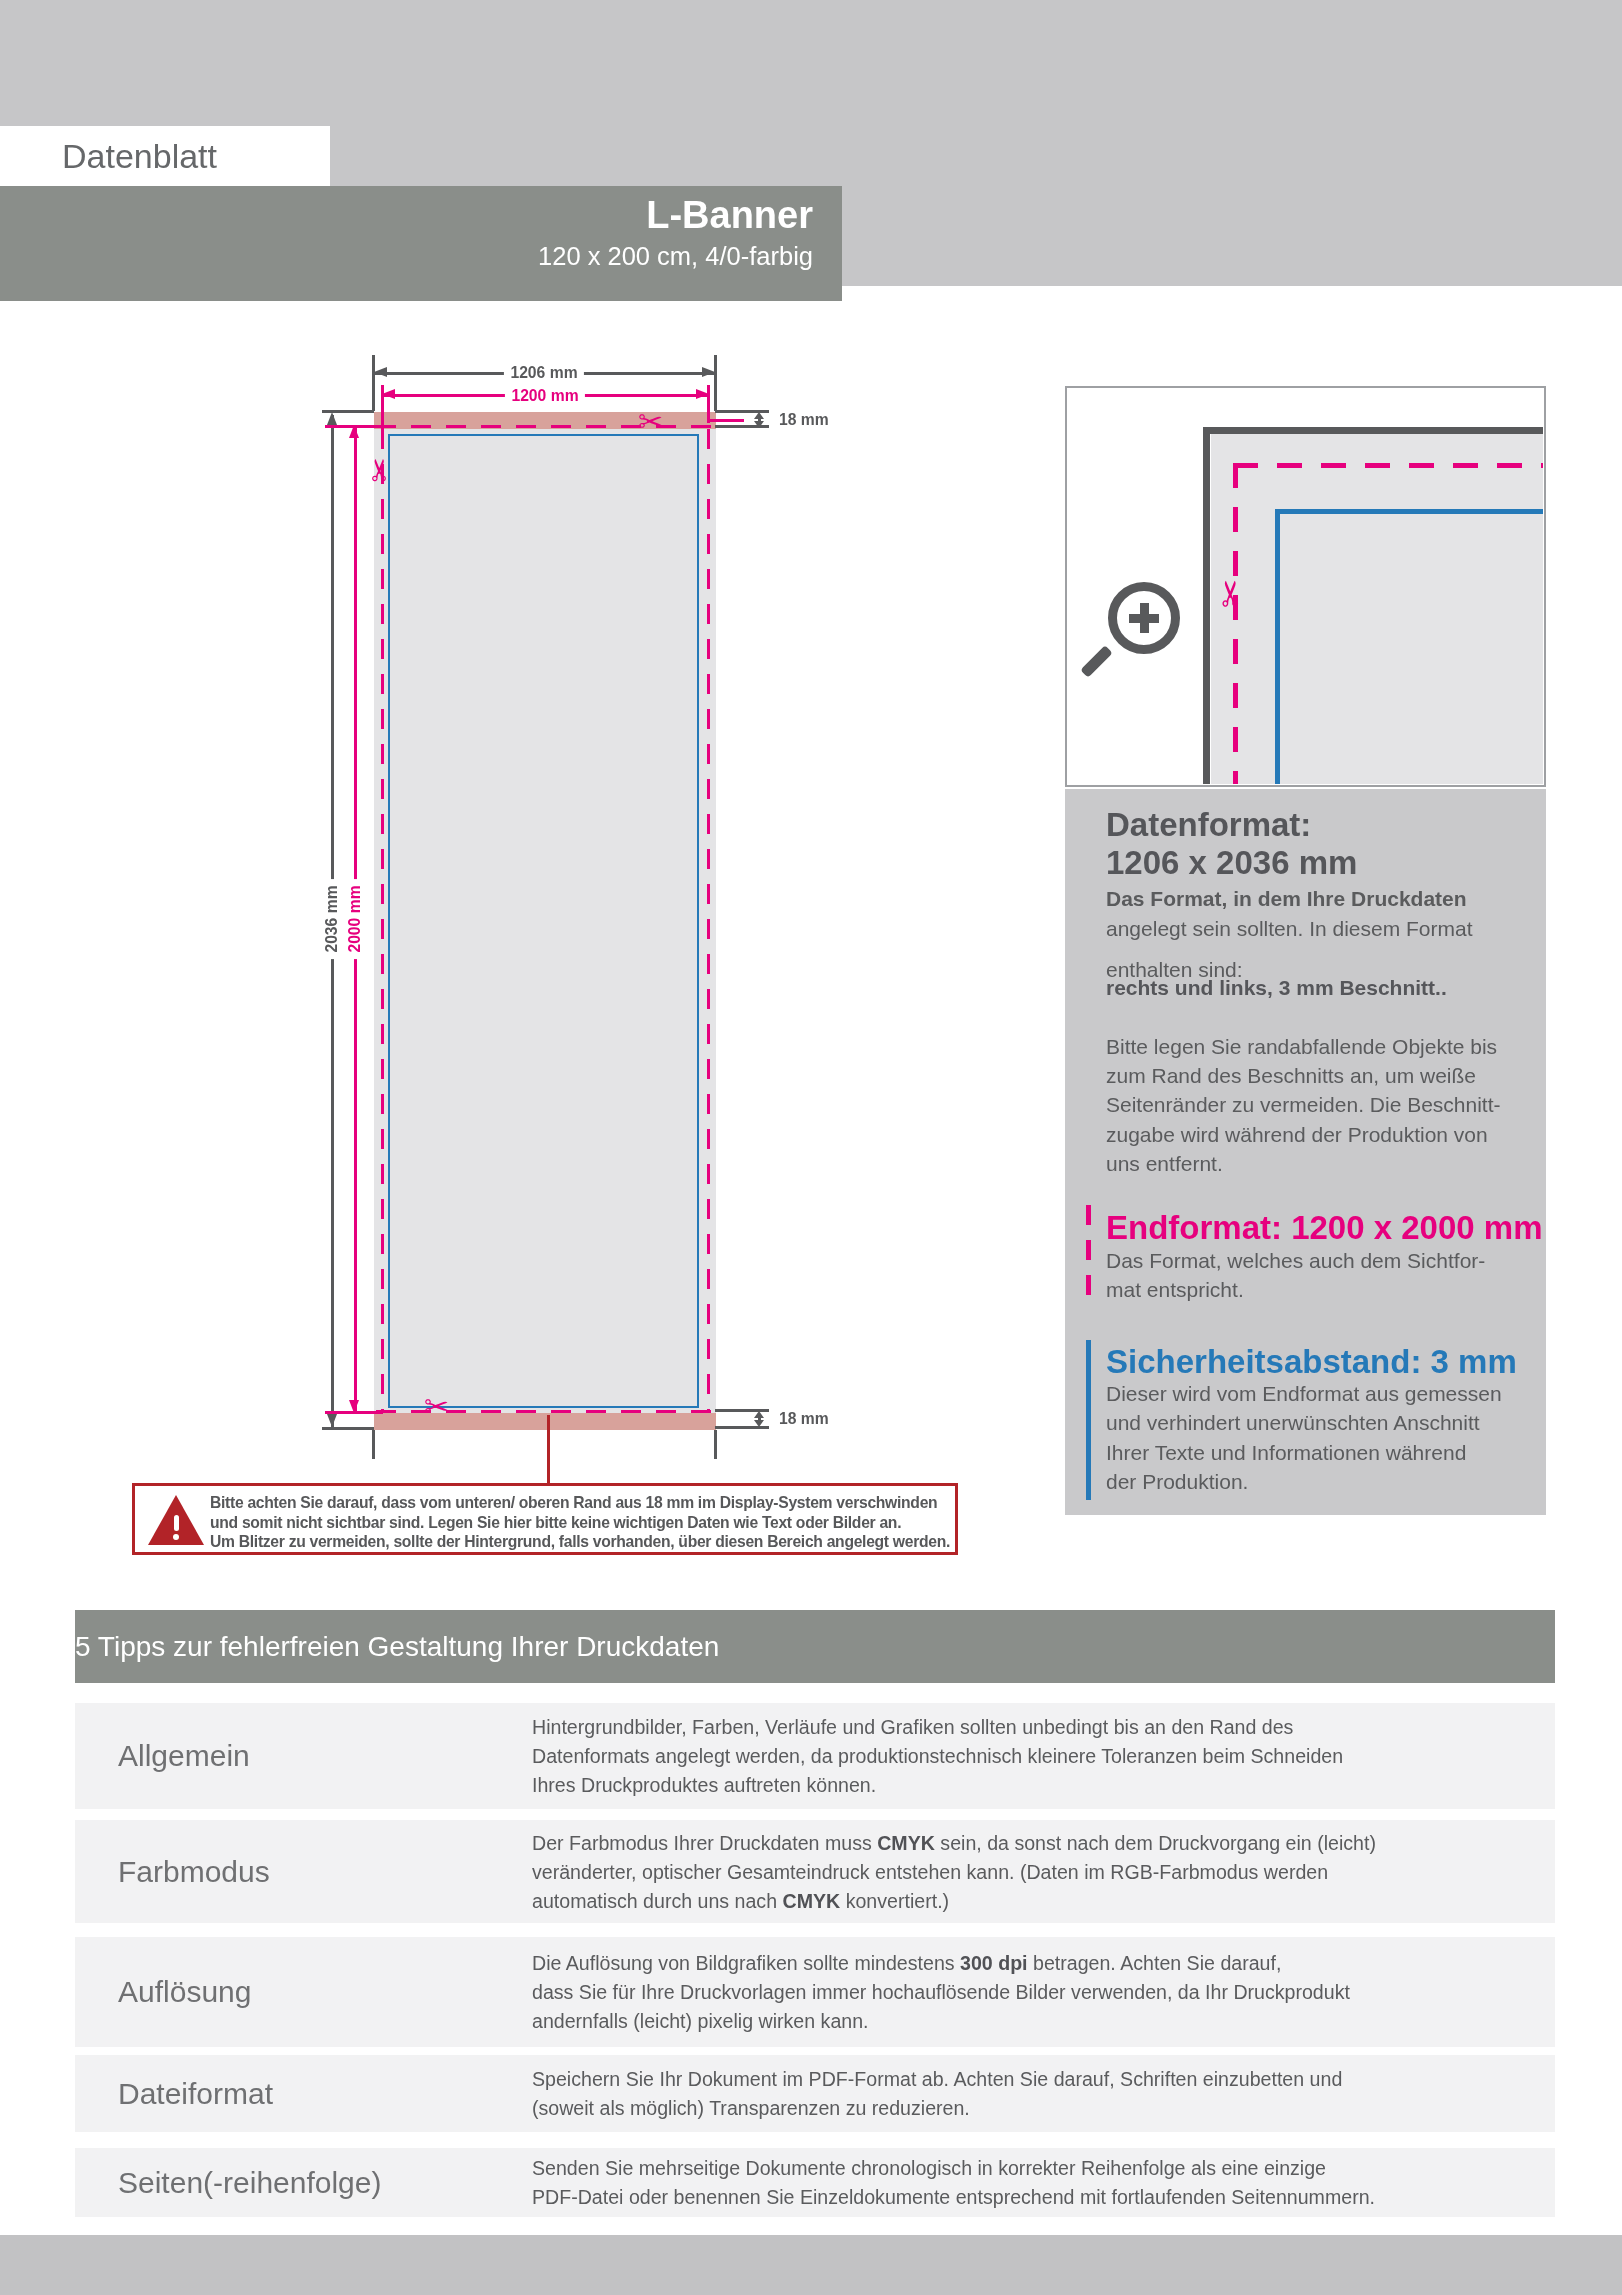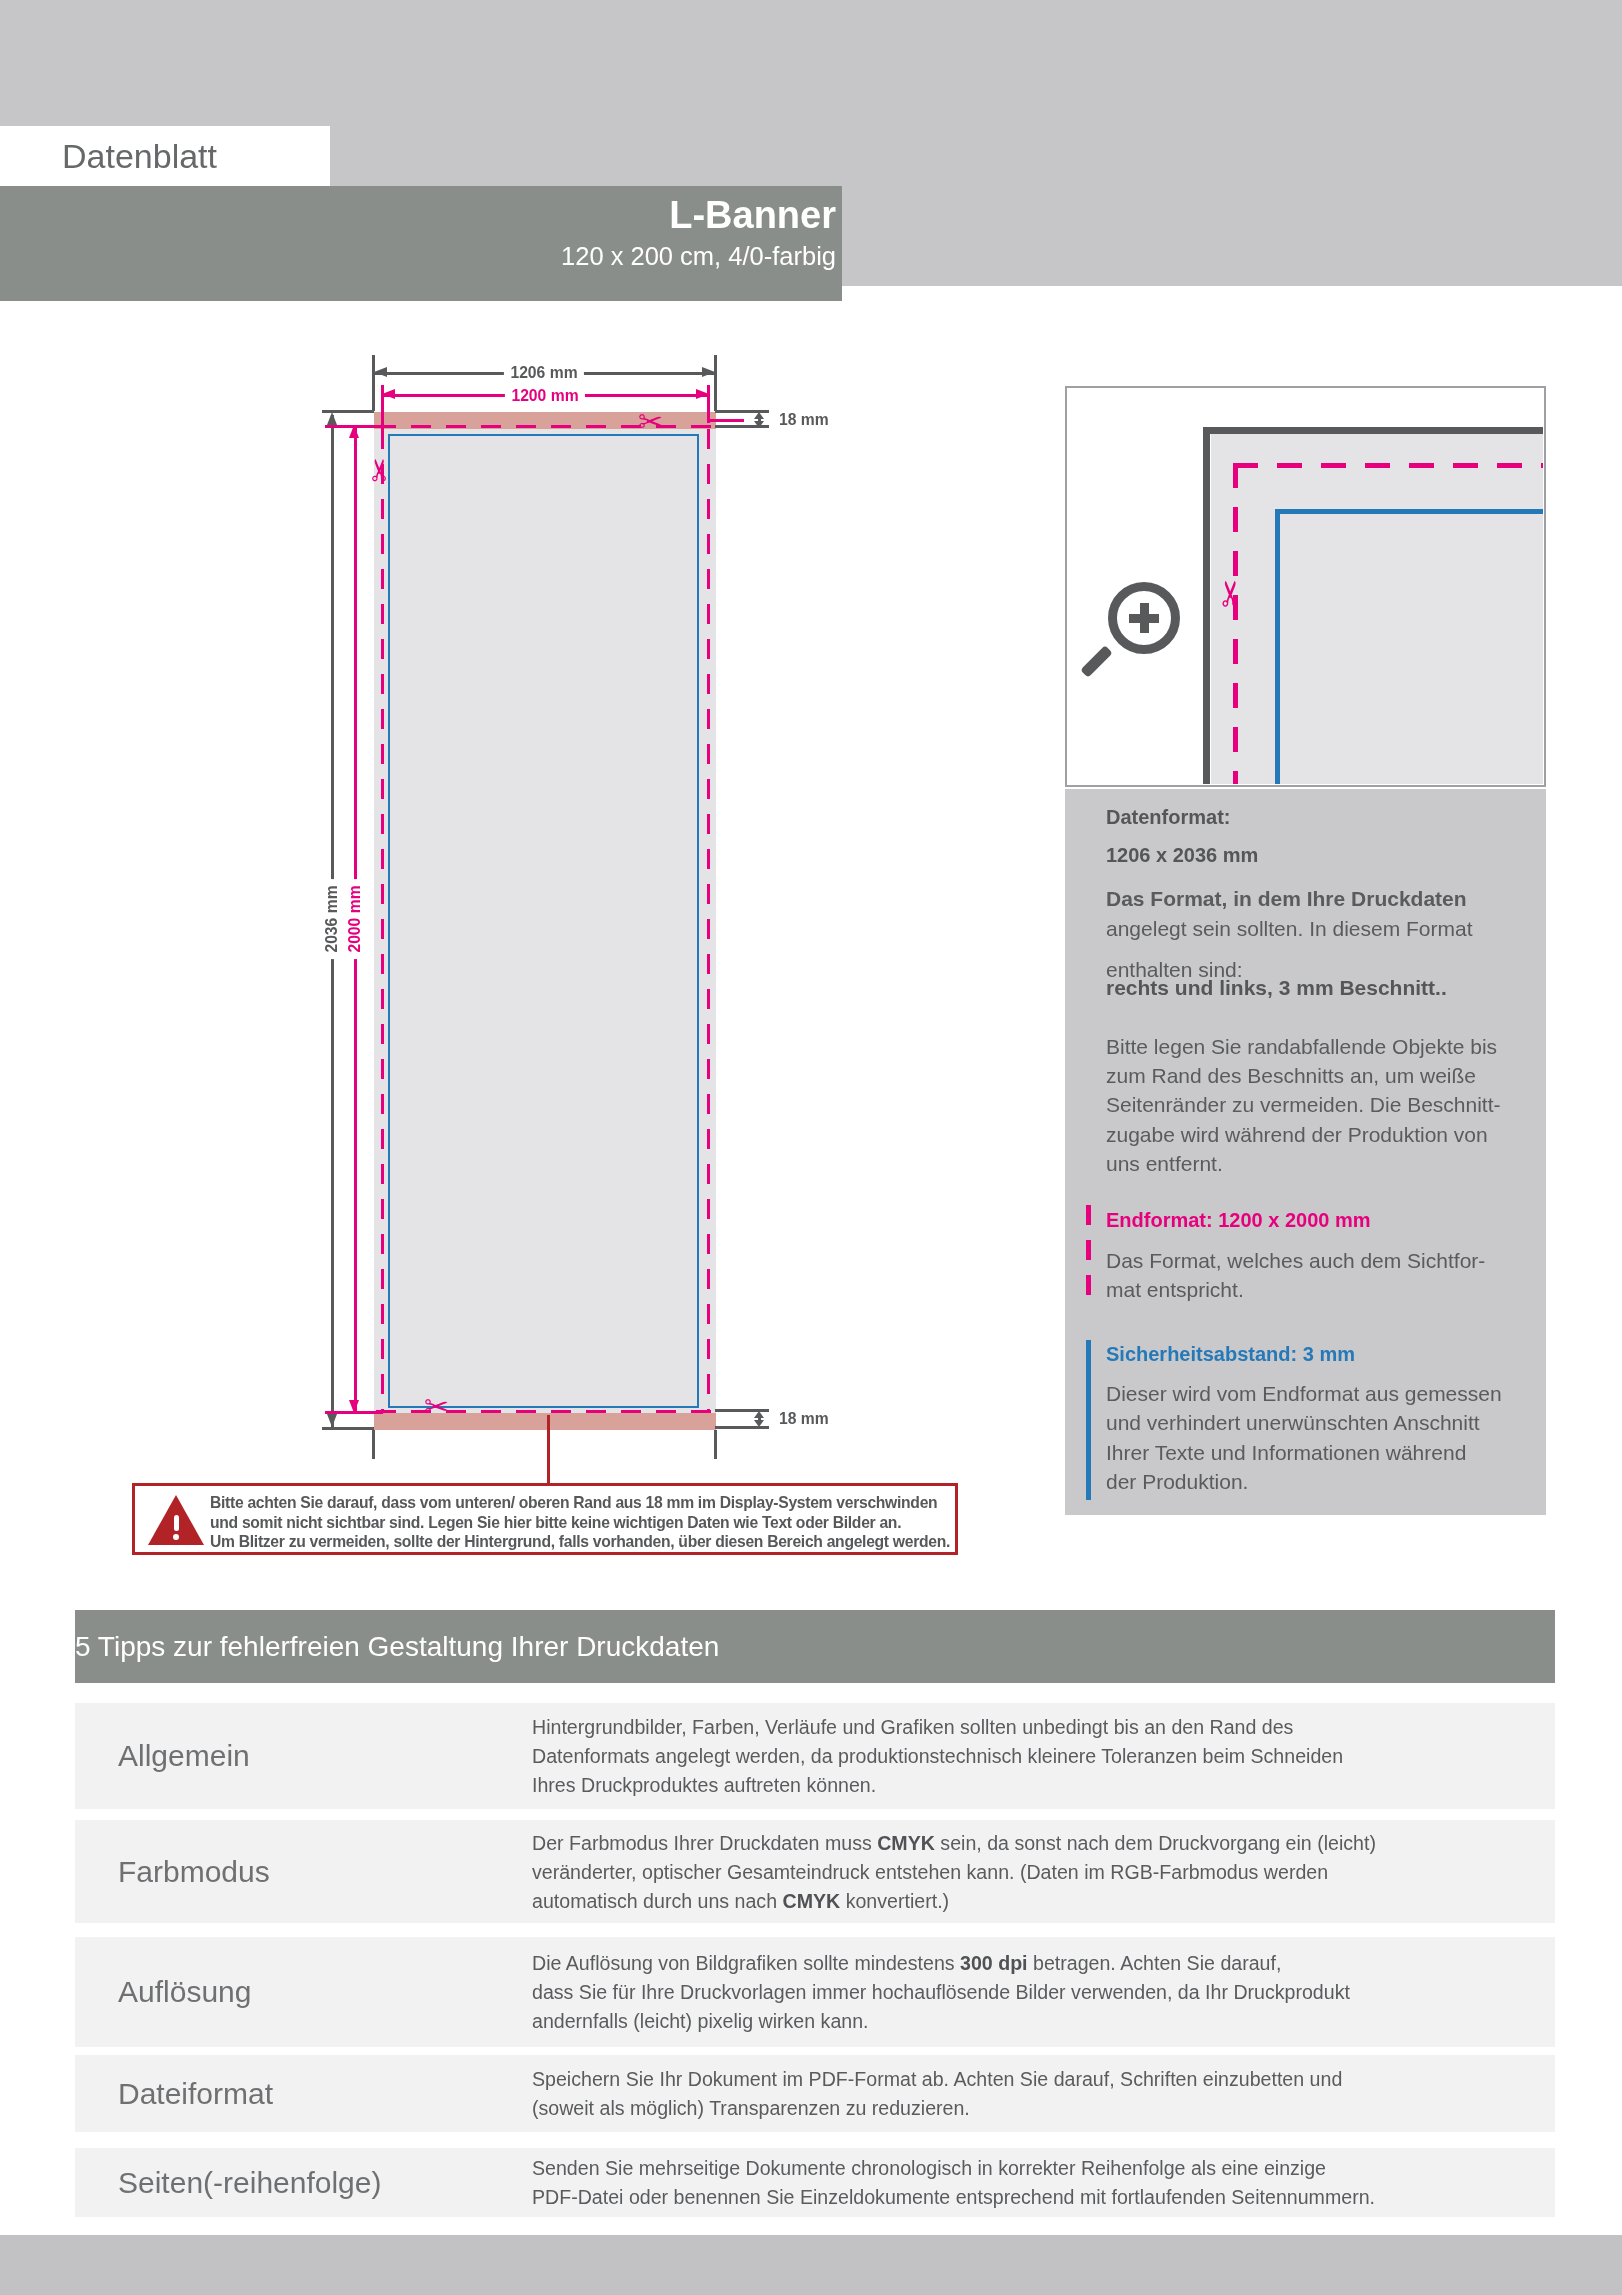--- a/index.html
+++ b/index.html
@@ -9,21 +9,21 @@
     font-family:"Liberation Sans", sans-serif;
     overflow:hidden;
   }
   .abs { position:absolute; }
 
   
   .top-gray   { left:0; top:0; width:1623px; height:286px; background:#c6c6c8; }
   .dbl-box    { left:0; top:126px; width:330px; height:60px; background:#ffffff; }
   .dbl-text   { margin-left:62px; line-height:60px; font-size:34px; color:#66686a; }
   .title-band { left:0; top:186px; width:842px; height:115px; background:#8a8e8a;
-                text-align:right; padding-right:6px; color:#fff; }
+                text-align:right; padding-right:29px; color:#fff; }
   .title-main { font-size:38px; font-weight:bold; margin-top:7.9px; }
   .title-sub  { font-size:25.5px; margin-top:5.2px; }
 
   
   .gline { background:#58595b; }
   .mline { background:#e6007e; }
   .mdash-h { background:repeating-linear-gradient(90deg,#e6007e 0 19.6px,transparent 19.6px 35px); }
   .mdash-v { background:repeating-linear-gradient(180deg,#e6007e 0 19.6px,transparent 19.6px 35px); }
   .mdash-v-big { background:repeating-linear-gradient(180deg,#e6007e 0 25px,transparent 25px 44px); }
   .mdash-h-big { background:repeating-linear-gradient(90deg,#e6007e 0 25px,transparent 25px 44px); }
@@ -52,21 +52,21 @@
               background:#fff; border-radius:50%; }
   .warn-line { position:absolute; left:75px; font-size:15.7px; font-weight:bold;
                color:#57585a; white-space:nowrap; letter-spacing:-0.3px; }
 
   
   .detailbox { left:1065px; top:386px; width:481px; height:401px; background:#fff;
                border:2.6px solid #9ea0a3; }
   .panel { left:1065px; top:789px; width:481px; height:726px; background:#c9c9cb; }
   .p-line  { position:absolute; left:1106px; font-size:21px; color:#5a5b5d; white-space:nowrap; }
   .p-bold  { font-weight:bold; color:#55565a; }
-  .p-head  { position:absolute; left:1106px; font-size:20px; font-weight:bold; color:#55565a; white-space:nowrap; }
+  .p-head  { position:absolute; left:1106px; font-size:33px; font-weight:bold; color:#55565a; white-space:nowrap; }
   .p-head.m { color:#e6007e; }
   .p-head.b { color:#2579b8; }
 
   
   .mag-circle { position:absolute; left:1108px; top:582px; width:72px; height:72px;
                 border:9.8px solid #58595b; border-radius:50%; background:#fff; }
   .mag-hbar { position:absolute; left:1129px; top:614px; width:30px; height:9.2px; background:#58595b; }
   .mag-vbar { position:absolute; left:1140px; top:603px; width:9.2px; height:30px; background:#58595b; }
   .mag-handle { position:absolute; left:1091px; top:644px; width:11px; height:35px;
                 background:#58595b; border-radius:3.9px; transform:rotate(45deg); }

